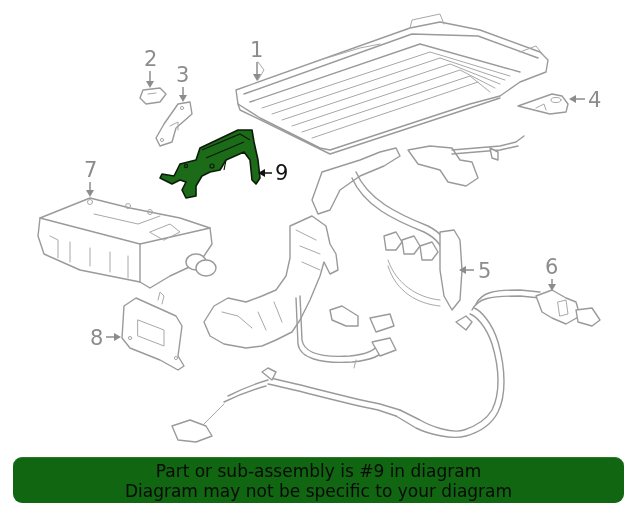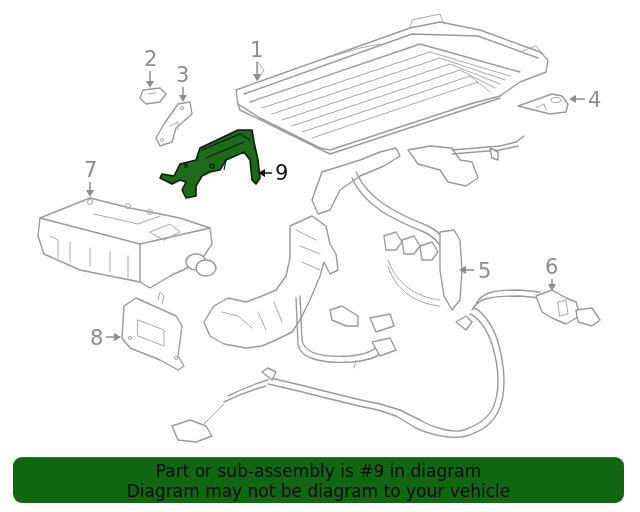--- a/index.html
+++ b/index.html
@@ -178,14 +178,14 @@
   </g>
   <g>
     <text class="callout-text active" x="275" y="180">9</text>
     <line class="arrow active" x1="272" y1="173" x2="263" y2="173"></line>
     <polygon class="arrow-head active" points="265,169 265,177 258,173"></polygon>
   </g>
 </svg>
 
 <div id="banner">
   <div class="line">Part or sub-assembly is #9 in diagram</div>
-  <div class="line">Diagram may not be diagram to your vehicle</div>
+  <div class="line">Diagram may not be specific to your diagram</div>
 </div>
 
 </body></html>

